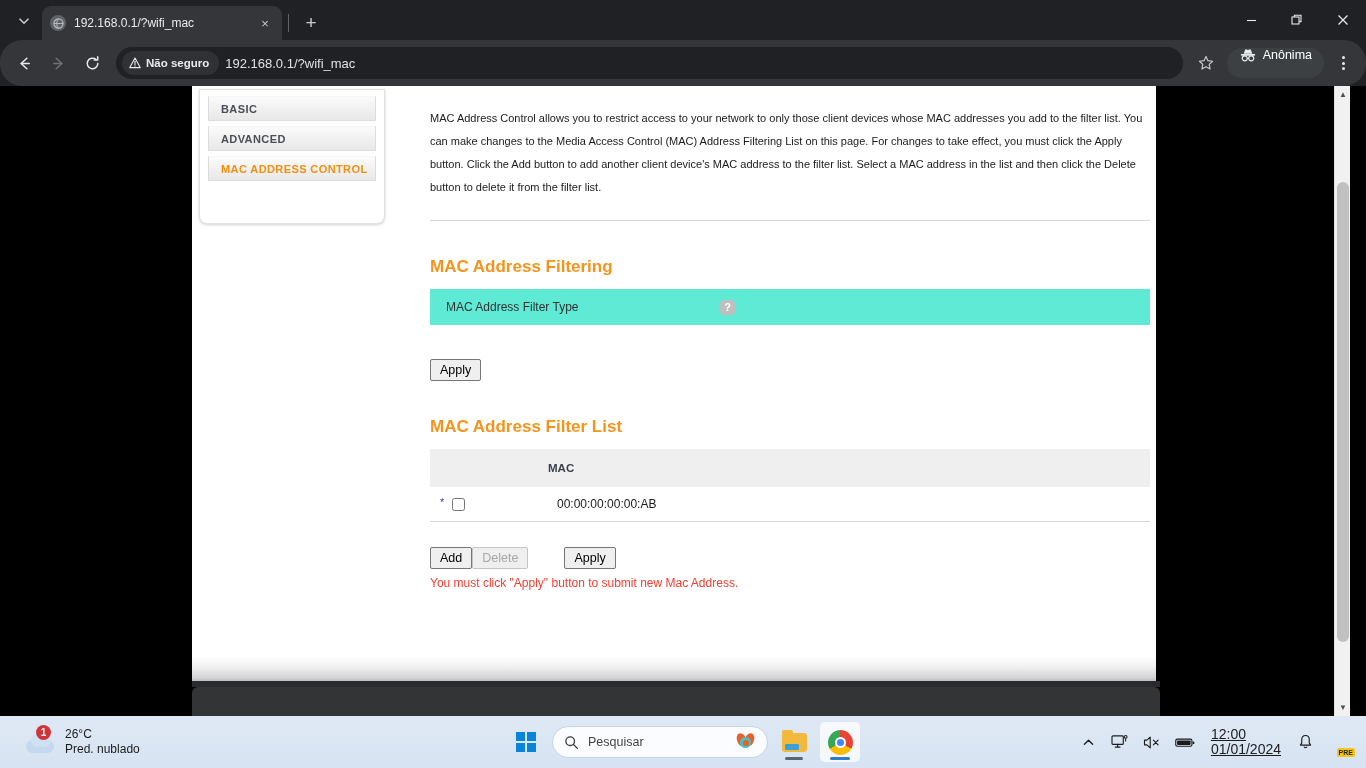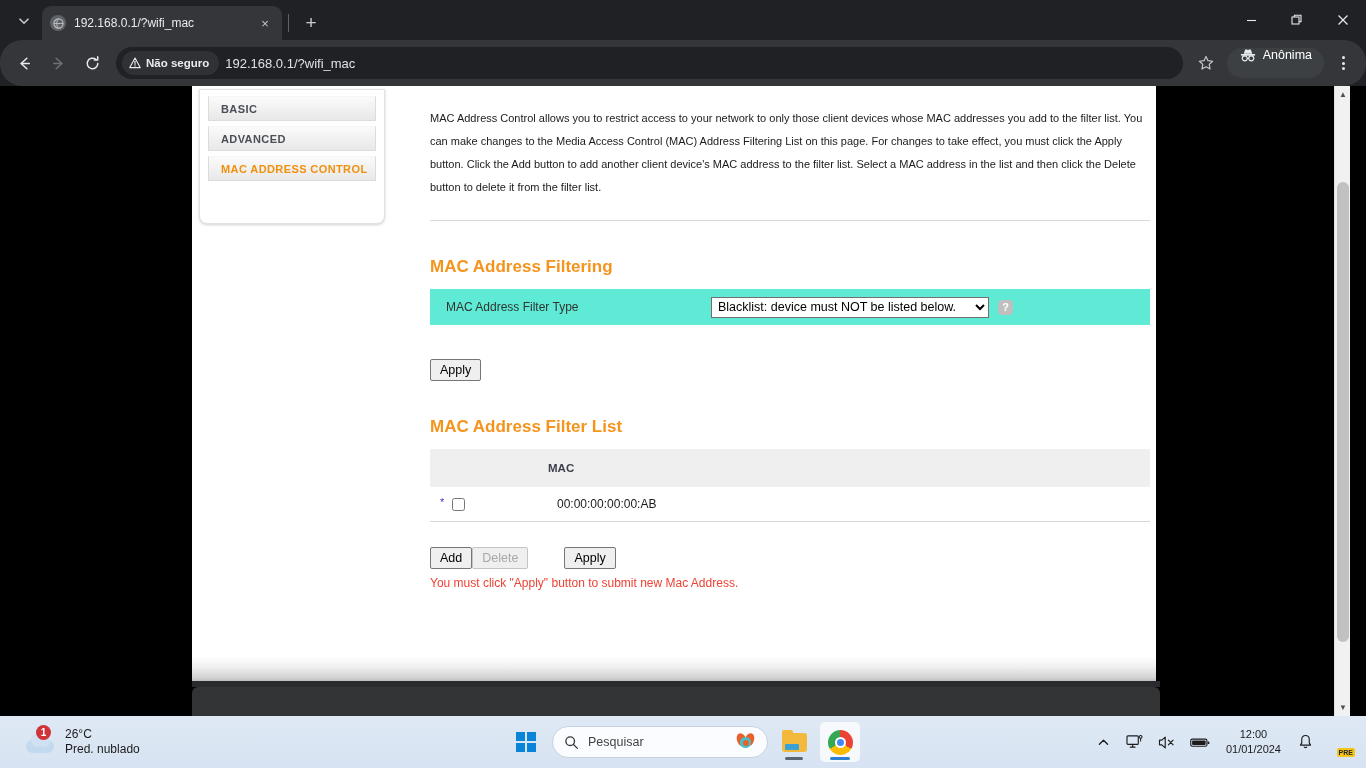--- a/index.html
+++ b/index.html
@@ -304,22 +304,22 @@
 
   .tray {
     position: absolute; right: 8px; display: flex; align-items: center; gap: 4px;
   }
   .tray-btn {
     height: 36px; min-width: 26px; padding: 0 5px; border-radius: 5px;
     display: flex; align-items: center; justify-content: center;
     color: #1b1b1b; cursor: pointer;
   }
   .clock {
-    text-align: center; line-height: 15px; font-size: 11px; color: #1b1b1b;
-    padding: 0 7px; cursor: pointer; border-radius: 5px;
+    text-align: left; line-height: 15px; font-size: 14px; color: #1b1b1b;
+    padding: 0 7px; cursor: pointer; border-radius: 5px; text-decoration: underline;
   }
   .copilot {
     width: 26px; height: 26px; position: relative; cursor: pointer;
   }
   .copilot-blob {
     width: 23px; height: 23px; border-radius: 50% 50% 50% 15%;
     background: linear-gradient(135deg, #41c6d8 0%, #7a6bd8 48%, #e7569a 100%);
   }
   .copilot-tag {
     position: absolute; right: -2px; bottom: -2px; background: #f5c518;
@@ -447,24 +447,20 @@
       </div>
 
       <div class="content">
         <p class="desc">MAC Address Control allows you to restrict access to your network to only those client devices whose MAC addresses you add to the filter list. You can make changes to the Media Access Control (MAC) Address Filtering List on this page. For changes to take effect, you must click the Apply button. Click the Add button to add another client device's MAC address to the filter list. Select a MAC address in the list and then click the Delete button to delete it from the filter list.</p>
         <div class="hr"></div>
 
         <div class="sect-title">MAC Address Filtering</div>
 
         <div class="filter-row">
           <span class="filter-label">MAC Address Filter Type</span>
-          <select class="filter-select">
-            <option selected="">Blacklist: device must NOT be listed below.</option>
-            <option>Whitelist: ONLY devices listed below may connect.</option>
-          </select>
           <span class="help-icon">?</span>
         </div>
 
         <div class="apply-wrap">
           <button class="btn">Apply</button>
         </div>
 
         <div class="sect-title">MAC Address Filter List</div>
 
         <table class="mactable">

